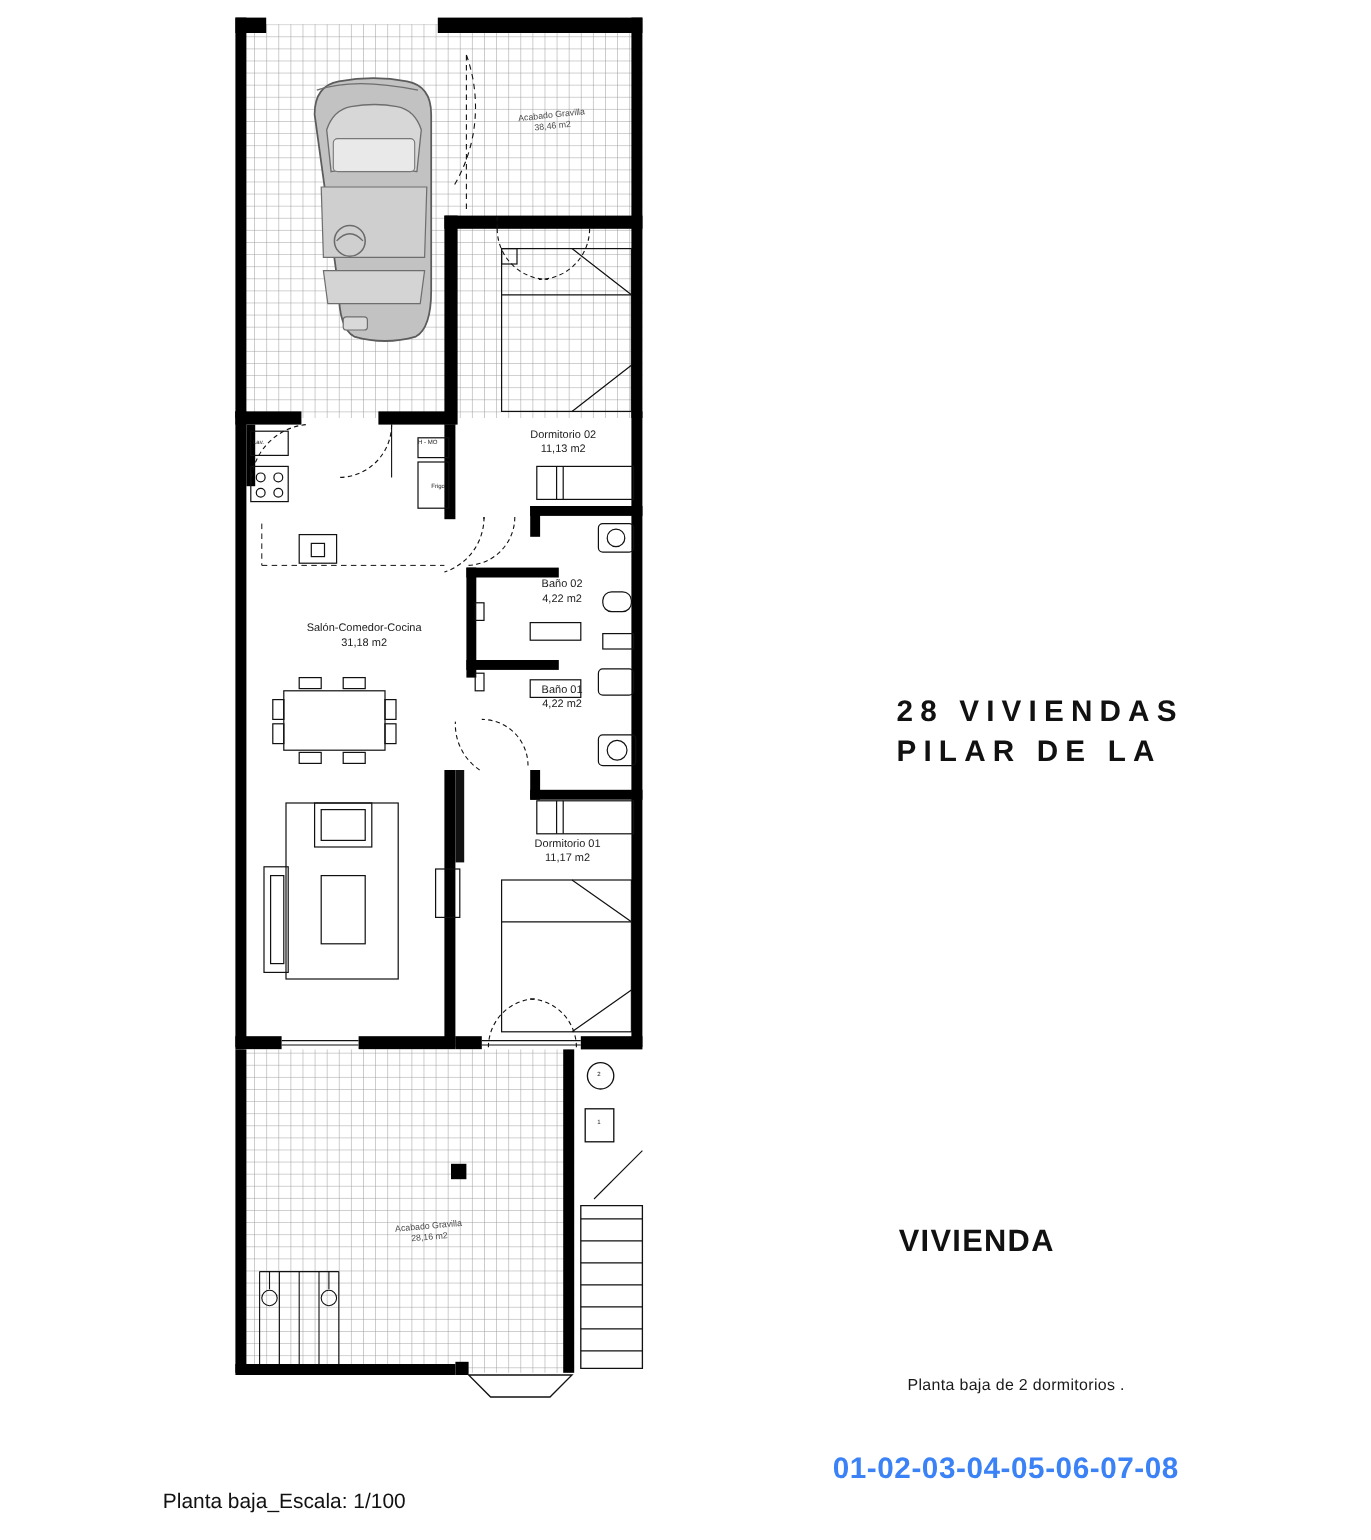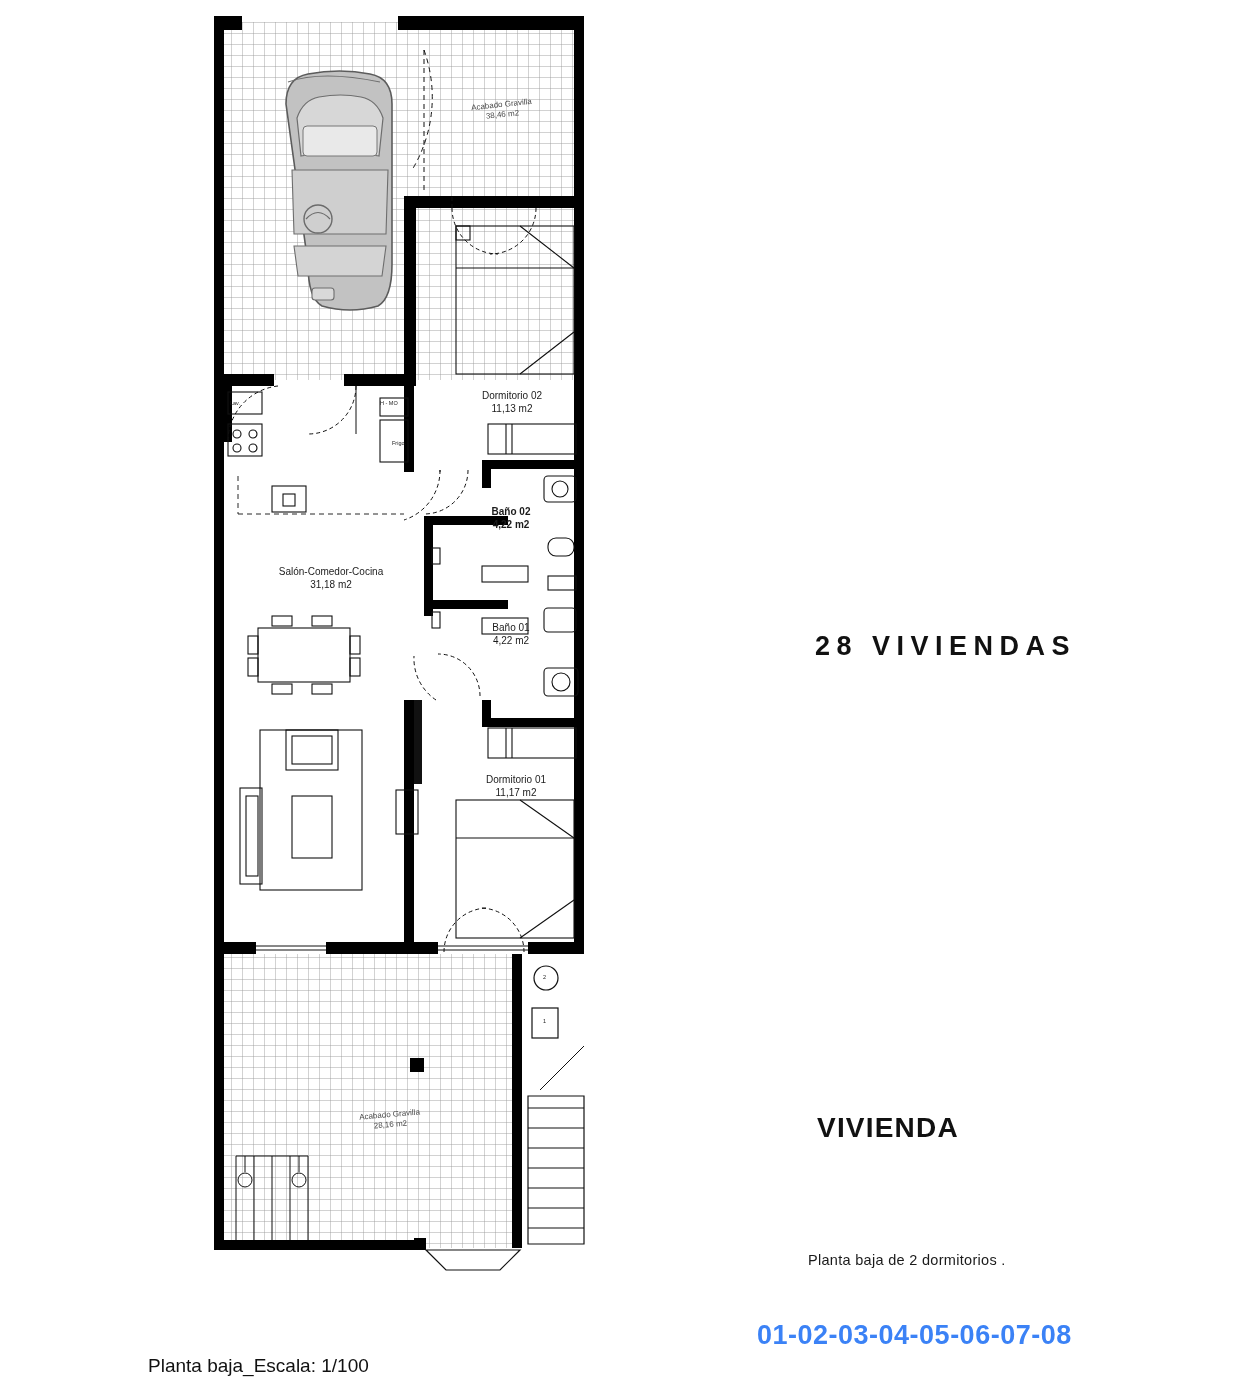--- a/index.html
+++ b/index.html
@@ -67,21 +67,21 @@
     letter-spacing: 1px;
     color: #111;
   }
   #tipologia-line .letter {
     font-size: 36px;
     font-weight: bold;
     margin-left: 10px;
   }
   #subtitle-rooms {
     position: absolute;
-    left: 108px;
+    left: 125px;
     top: 1252px;
     font-size: 14.5px;
     letter-spacing: 0.3px;
     color: #1a1a1a;
   }
   #unit-numbers {
     position: absolute;
     left: 57px;
     top: 1320px;
     font-size: 27px;
@@ -314,31 +314,31 @@
   <div class="plan-label lbl-faint" style="left:442px; top:100px; width:120px; transform:rotate(-6deg);">
     <span>Acabado Gravilla</span><br>
     <span>38,46 m2</span>
   </div>
 
   <div class="plan-label lbl-room" style="left:452px; top:390px; width:120px;">
     <span>Dormitorio 02</span><br>
     <span>11,13 m2</span>
   </div>
 
-  <div class="plan-label lbl-room" style="left:466px; top:506px; width:90px;font-weight:bold;">
+  <div class="plan-label lbl-room" style="left:466px; top:526px; width:90px;">
     <span>Baño 02</span><br>
     <span>4,22 m2</span>
   </div>
 
   <div class="plan-label lbl-room" style="left:466px; top:622px; width:90px;">
     <span>Baño 01</span><br>
     <span>4,22 m2</span>
   </div>
 
-  <div class="plan-label lbl-room" style="left:456px; top:762px; width:120px;margin-top:12px;">
+  <div class="plan-label lbl-room" style="left:456px; top:762px; width:120px;">
     <span>Dormitorio 01</span><br>
     <span>11,17 m2</span>
   </div>
 
   <div class="plan-label lbl-room" style="left:246px; top:566px; width:170px;">
     <span>Salón-Comedor-Cocina</span><br>
     <span>31,18 m2</span>
   </div>
 
   <div class="plan-label lbl-faint" style="left:330px; top:1110px; width:120px; transform:rotate(-5deg);">
@@ -352,20 +352,21 @@
 
   <div class="plan-label lbl-tiny" style="left:543px; top:974px;">2</div>
   <div class="plan-label lbl-tiny" style="left:543px; top:1018px;">1</div>
 
 </div>
 
 <div id="right-panel">
 
   <div id="project-title">
     <div>28 VIVIENDAS</div>
+    <div>PILAR DE LA</div>
   </div>
 
   <div id="vivienda-word">VIVIENDA</div>
 
 
   <div id="subtitle-rooms">Planta baja de 2 dormitorios .</div>
 
   <div id="unit-numbers">01-02-03-04-05-06-07-08</div>
 
 </div>

